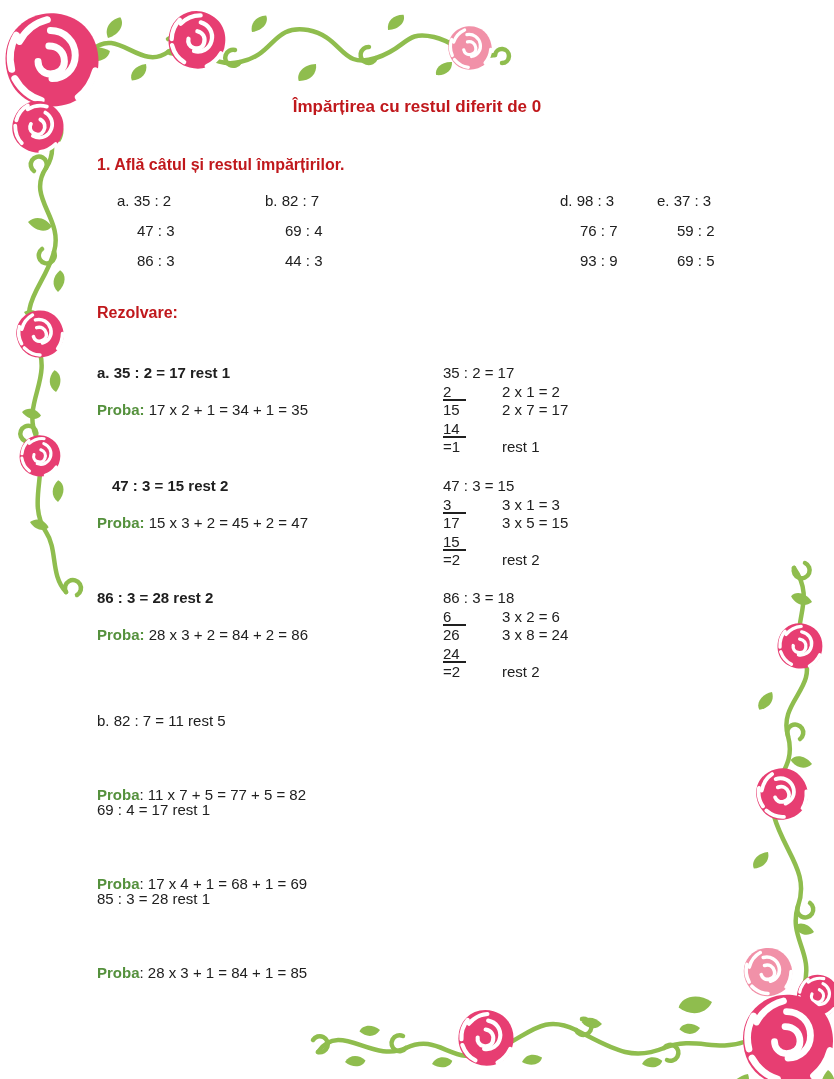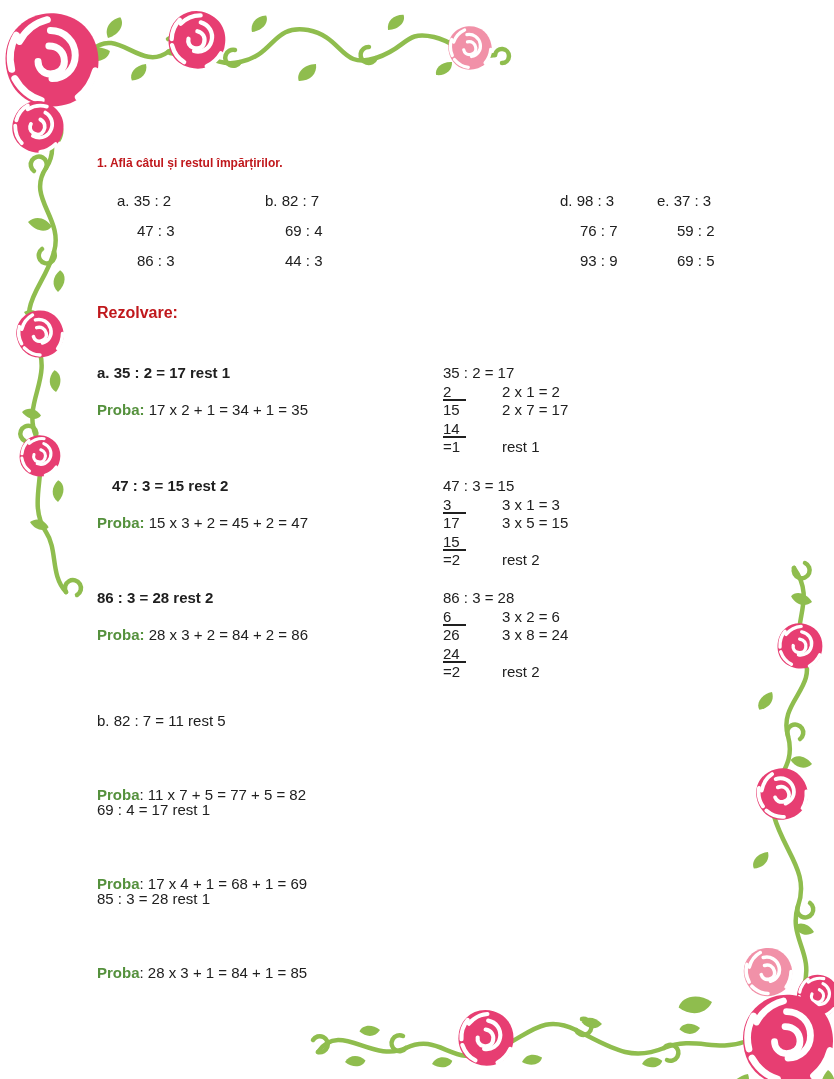--- a/index.html
+++ b/index.html
@@ -8,21 +8,21 @@
     font-family:"Liberation Sans","DejaVu Sans",sans-serif;
     color:var(--ink,#202020);font-size:15px;
   }
   .deco{position:absolute;left:0;top:0;z-index:0;pointer-events:none;}
   .vine path{stroke:var(--vine,#8fbd4e);stroke-width:4.5;fill:none;stroke-linecap:round;}
   .pink{color:var(--pink,#e73e72);}
   .pink-light{color:var(--pink-light,#f191a8);}
   .leaves{color:var(--vine,#8fbd4e);}
   .abs{position:absolute;z-index:1;white-space:nowrap;}
   .title{left:0;right:0;top:97px;text-align:center;font-weight:bold;font-size:17px;color:var(--red,#c0181c);}
-  .exh{left:97px;top:156px;font-weight:bold;font-size:12px;color:var(--red,#c0181c);}
+  .exh{left:97px;top:156px;font-weight:bold;font-size:16px;color:var(--red,#c0181c);}
   .excol{line-height:30px;top:186px;margin-left:20px;}
   .excol .ind{padding-left:20px;}
   .solh{left:97px;top:304px;font-weight:bold;font-size:16px;color:var(--red,#c0181c);}
   .worked .result{line-height:18px;font-weight:bold;}
   .worked .result.ind15{padding-left:15px;}
   .proba{position:absolute;top:37px;left:0;white-space:nowrap;}
   .plabel{color:var(--green,#55913d);font-weight:bold;}
   .work{line-height:18.5px;}
   .num{display:inline-block;width:59px;}
   .num.u{background:linear-gradient(var(--ink,#202020),var(--ink,#202020)) left 16px/23px 2px no-repeat;}
@@ -119,20 +119,21 @@
       <use href="#rose" class="pink" transform="translate(40,456) rotate(20) scale(0.68)"></use>
       <use href="#rose" class="pink" transform="translate(800,646) rotate(10) scale(0.75)"></use>
       <use href="#rose" class="pink" transform="translate(782,794) rotate(-20) scale(0.85)"></use>
       <use href="#rose" class="pink" transform="translate(486,1038) rotate(10) scale(0.92)"></use>
       <use href="#rose" class="pink-light" transform="translate(768,972) rotate(-15) scale(0.8)"></use>
       <use href="#rose" class="pink" transform="translate(818,996) rotate(25) scale(0.7)"></use>
       <use href="#rose" class="pink" transform="translate(788,1040) scale(1.5)"></use>
     </g>
   </svg>
 
+  <div class="abs title">Împărțirea cu restul diferit de 0</div>
 
   <div class="abs exh">1. Află câtul și restul împărțirilor.</div>
 
   <div class="abs excol" style="left:97px">
     <div><span>a.</span> <span>35 : 2</span></div>
     <div class="ind">47 : 3</div>
     <div class="ind">86 : 3</div>
   </div>
   <div class="abs excol" style="left:245px">
     <div><span>b.</span> <span>82 : 7</span></div>
@@ -174,21 +175,21 @@
     <div><span class="num">17</span><span>3 x 5 = 15</span></div>
     <div><span class="num u">15</span><span></span></div>
     <div><span class="num">=2</span><span>rest 2</span></div>
   </div>
 
   <div class="abs worked" style="left:97px;top:589px">
     <div class="result">86 : 3 = 28 rest 2</div>
     <div class="proba"><span class="plabel">Proba:</span> <span>28 x 3 + 2 = 84 + 2 = 86</span></div>
   </div>
   <div class="abs work" style="left:443px;top:589px">
-    <div>86 : 3 = 28</div>
+    <div>86 : 3 = 18</div>
     <div><span class="num u">6</span><span>3 x 2 = 6</span></div>
     <div><span class="num">26</span><span>3 x 8 = 24</span></div>
     <div><span class="num u">24</span><span></span></div>
     <div><span class="num">=2</span><span>rest 2</span></div>
   </div>
 
   <div class="abs pair" style="left:97px;top:712px">
     <div class="presult">b. 82 : 7 = 11 rest 5</div>
     <div class="pproba"><span class="plabel">Proba</span><span>: 11 x 7 + 5 = 77 + 5 = 82</span></div>
   </div>

